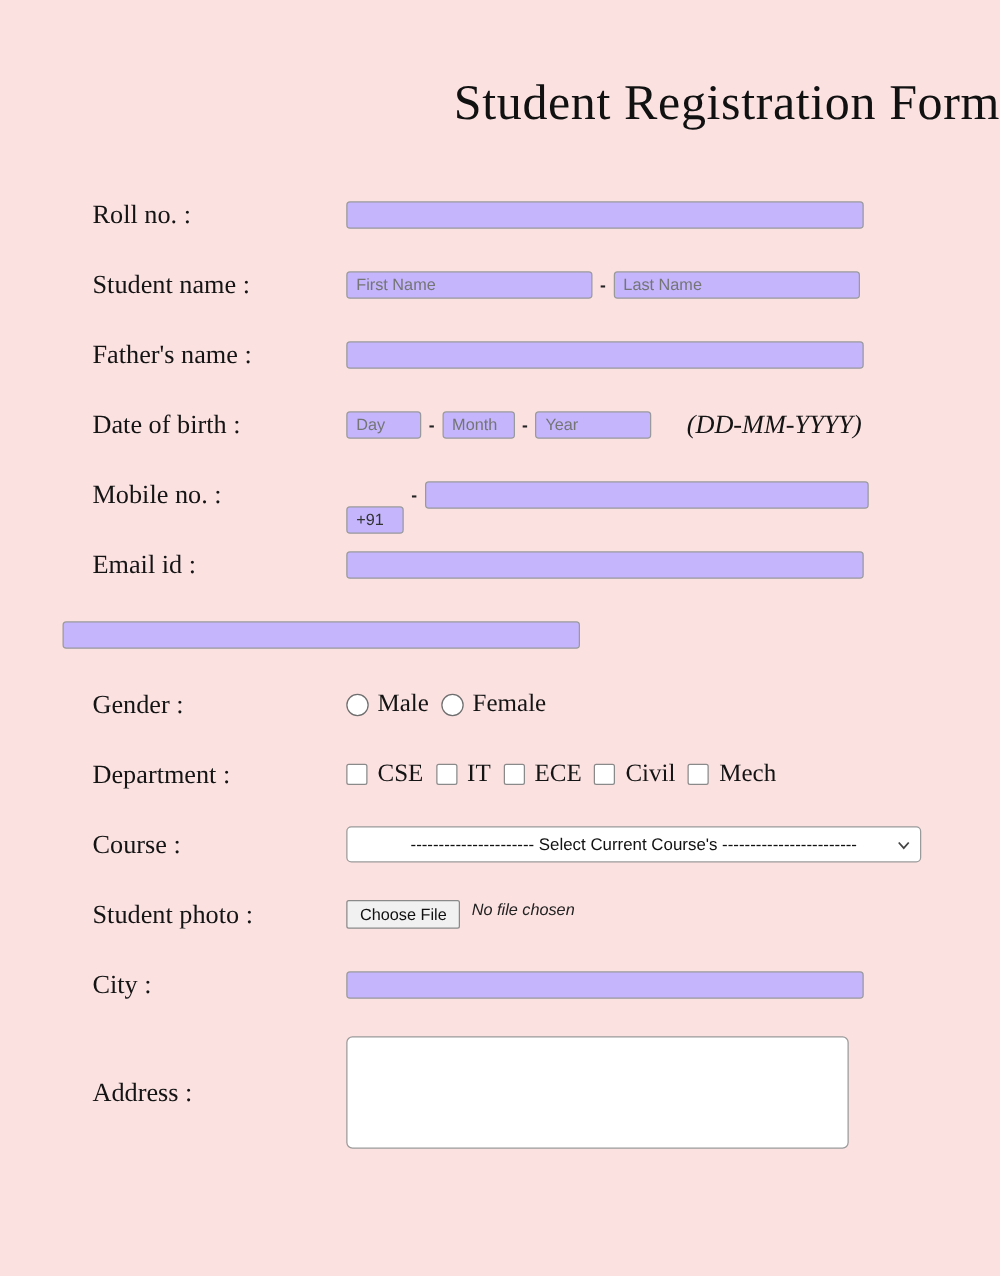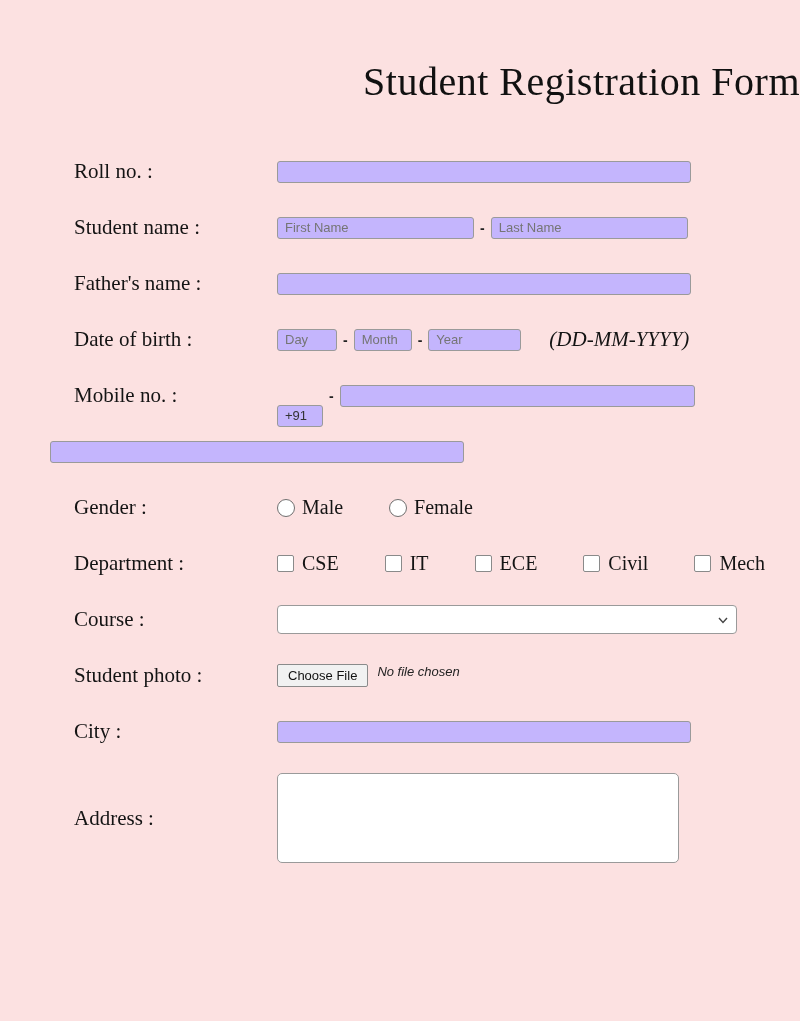--- a/index.html
+++ b/index.html
@@ -67,21 +67,20 @@
     margin-left: 28px;
     color: #141414;
     white-space: nowrap;
   }
   .mobile-code { width: 46px; text-align: left; color: #222; margin-top: 40px; }
   .mobile-number { width: 355px; }
   .radio-group, .checkbox-group {
     display: flex;
     align-items: flex-start;
     font-size: 20px;
-    gap: 36px;
   }
   .radio-item, .checkbox-item { display: flex; align-items: center; margin-right: 10px; }
   .radio-circle {
     width: 18px; height: 18px;
     border: 1.5px solid #6f6f6f;
     border-radius: 50%;
     background: #fff;
     margin-right: 7px;
     flex-shrink: 0;
     cursor: pointer;
@@ -201,20 +200,24 @@
       <span class="dob-hint">(DD-MM-YYYY)</span>
     </div>
 
     <div class="row">
       <span class="label">Mobile no. :</span>
       <input type="text" class="mobile-code" value="+91" style="">
       <span class="dash">-</span>
       <input type="text" class="mobile-number" style="">
     </div>
 
+    <div class="row">
+      <span class="label">Email id :</span>
+      <input type="text" class="w-full" style="">
+    </div>
 
     <div class="row">
       <input type="text" class="w-full" style="">
     </div>
 
     <div class="row">
       <span class="label">Gender :</span>
       <div class="radio-group">
         <span class="radio-item">
           <span class="radio-circle"></span>
@@ -249,20 +252,21 @@
         <span class="checkbox-item">
           <span class="checkbox-box"></span>
           <span>Mech</span>
         </span>
       </div>
     </div>
 
     <div class="row">
       <span class="label">Course :</span>
       <div class="select-box">
+        <span>---------------------- Select Current Course's ------------------------</span>
         <svg class="chevron" viewBox="0 0 10 10">
           <polyline points="1,3 5,7.5 9,3" fill="none" stroke="#444" stroke-width="1.4"></polyline>
         </svg>
       </div>
     </div>
 
     <div class="row">
       <span class="label">Student photo :</span>
       <div class="file-row">
         <button type="button" class="file-button">Choose File</button>

